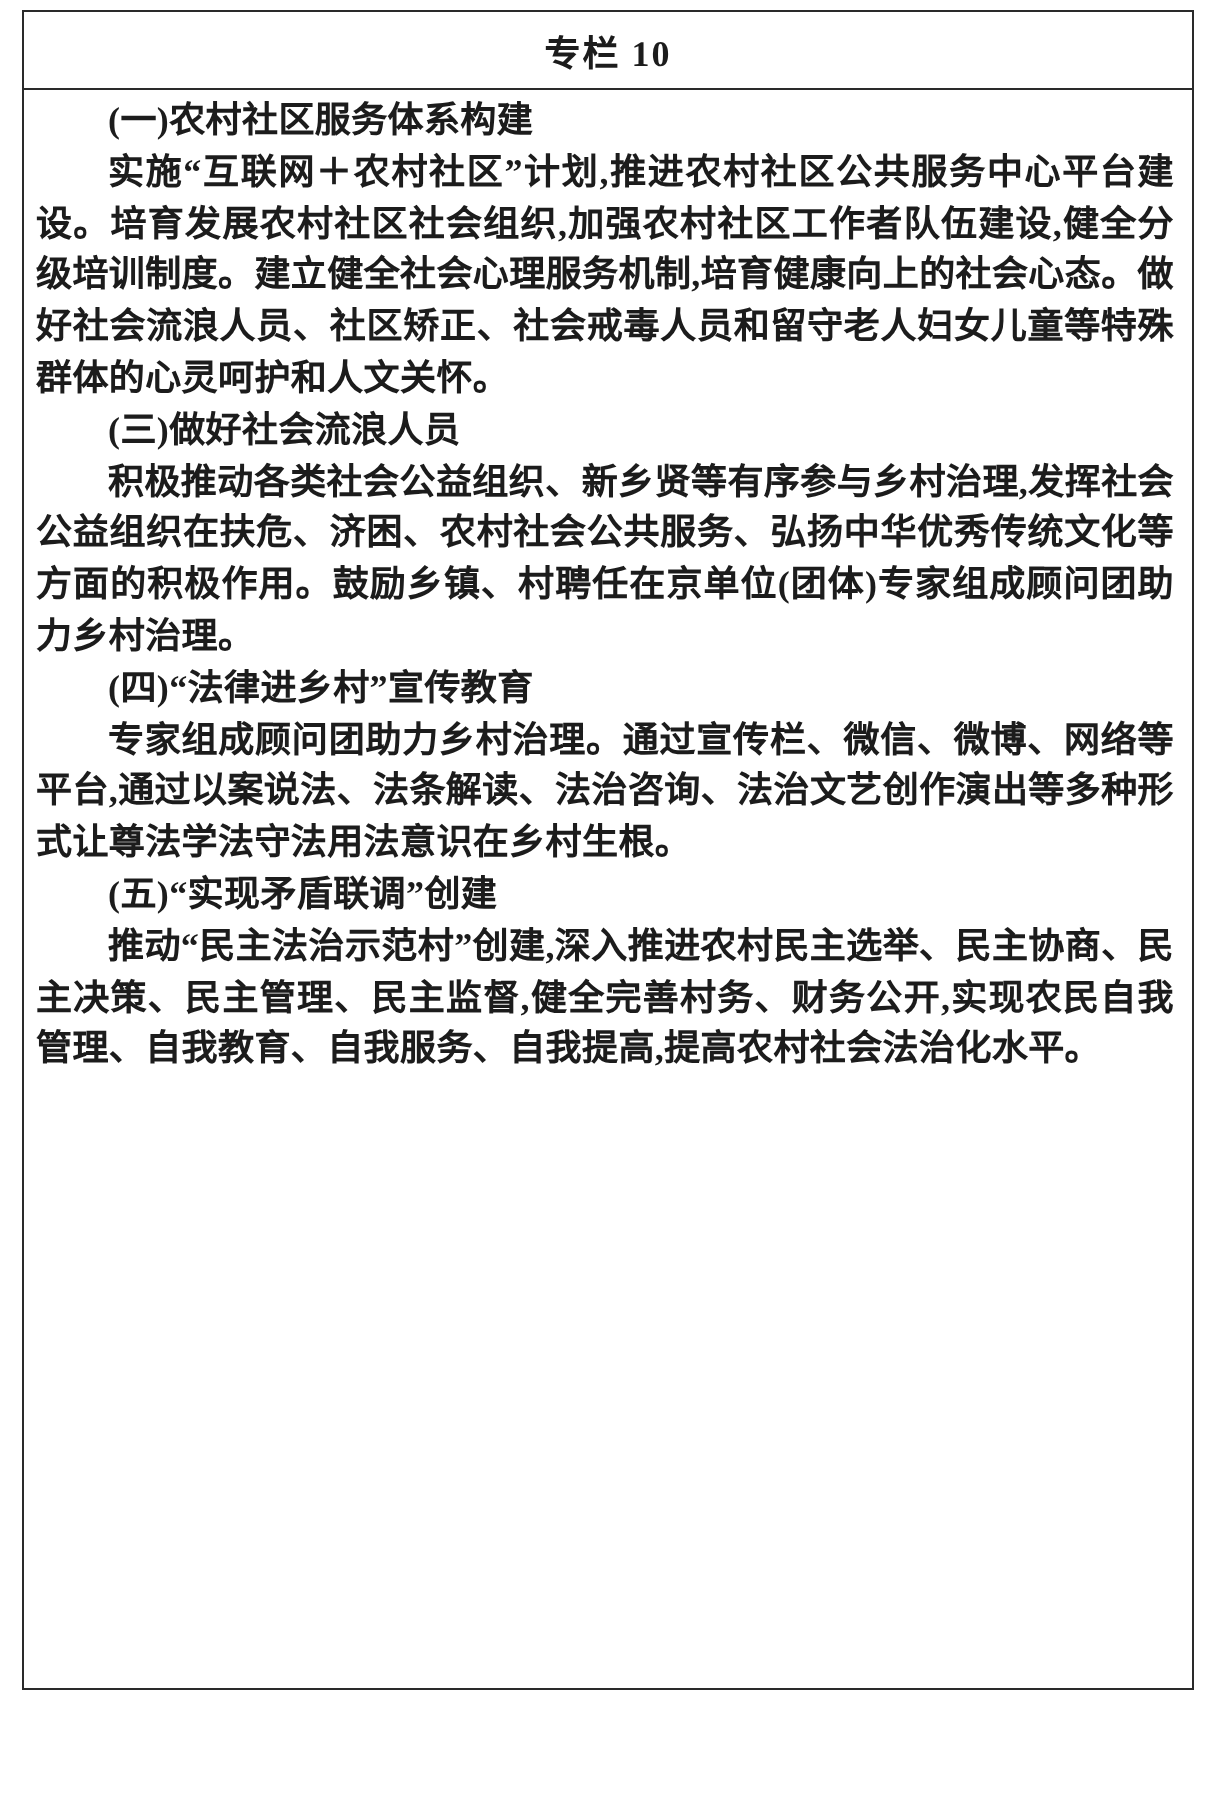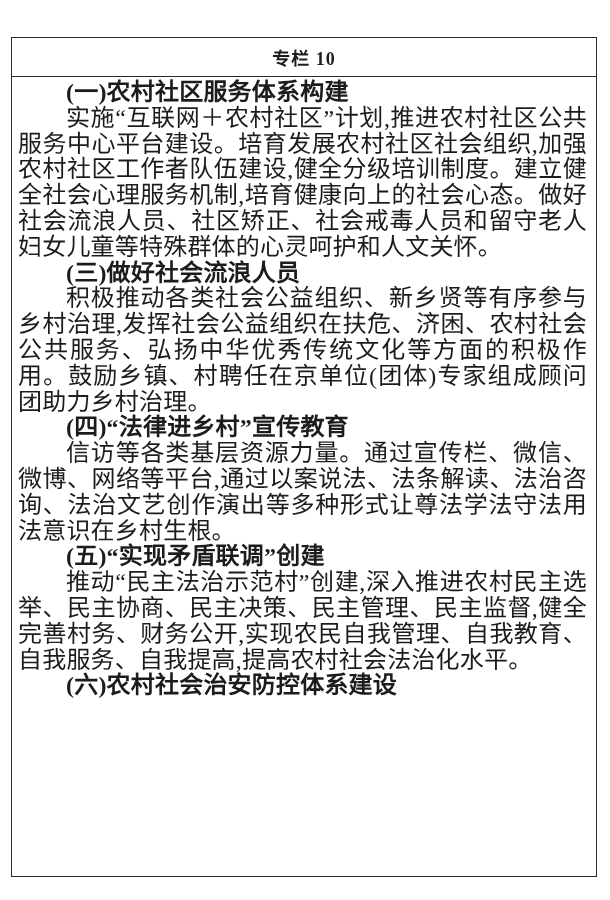--- a/index.html
+++ b/index.html
@@ -11,54 +11,55 @@
     height: 900px;
     background: #ffffff;
     position: relative;
     font-family: "Liberation Serif", "DejaVu Serif", serif;
     color: #1c1c1c;
     overflow: hidden;
   }
   .panel {
     position: absolute;
     left: 11px;
-    top: 37px;
+    top: 5px;
     width: 586px;
     height: 840px;
     border: 1.5px solid #2a2a2a;
     box-sizing: border-box;
     background: #ffffff;
   }
   .title-row {
     height: 39px;
     box-sizing: border-box;
     border-bottom: 1px solid #2a2a2a;
     display: flex;
     align-items: center;
     justify-content: center;
     gap: 0.95em;
     font-size: 18px;
     font-weight: bold;
     letter-spacing: 1px;
   }
   .content {
     padding: 3px 9px 0 6px;
-    font-size: 24px;
+    font-size: 18px;
     line-height: 25.8px;
     text-align: justify;
     letter-spacing: 0.2px;
   }
   .section-heading {
     font-weight: bold;
     text-indent: 2em;
     margin: 0;
   }
   .section-body {
     margin: 0;
     text-indent: 2em;
+    font-weight: bold;
   }
 </style>
 </head>
 <body>
 
 <div class="panel">
 
   <div class="title-row">
     <span>专栏 10</span>
   </div>
@@ -71,26 +72,25 @@
     </div>
 
 
     <div class="section">
       <div class="section-heading">(三)做好社会流浪人员</div>
       <p class="section-body">积极推动各类社会公益组织、新乡贤等有序参与乡村治理,发挥社会公益组织在扶危、济困、农村社会公共服务、弘扬中华优秀传统文化等方面的积极作用。鼓励乡镇、村聘任在京单位(团体)专家组成顾问团助力乡村治理。</p>
     </div>
 
     <div class="section">
       <div class="section-heading">(四)“法律进乡村”宣传教育</div>
-      <p class="section-body">信访等各类基层资源力量。通过宣传栏、微信、微博、网络等平台,通过以案说法、法条解读、法治咨询、法治文艺创作演出等多种形式让尊法学法守法用法意识在乡村生根。</p>
+      <p class="section-body">专家组成顾问团助力乡村治理。通过宣传栏、微信、微博、网络等平台,通过以案说法、法条解读、法治咨询、法治文艺创作演出等多种形式让尊法学法守法用法意识在乡村生根。</p>
     </div>
 
     <div class="section">
       <div class="section-heading">(五)“实现矛盾联调”创建</div>
       <p class="section-body">推动“民主法治示范村”创建,深入推进农村民主选举、民主协商、民主决策、民主管理、民主监督,健全完善村务、财务公开,实现农民自我管理、自我教育、自我服务、自我提高,提高农村社会法治化水平。</p>
     </div>
 
     <div class="section">
-      <div class="section-heading">(六)农村社会治安防控体系建设</div>
     </div>
 
   </div>
 </div>
 
 </body></html>

